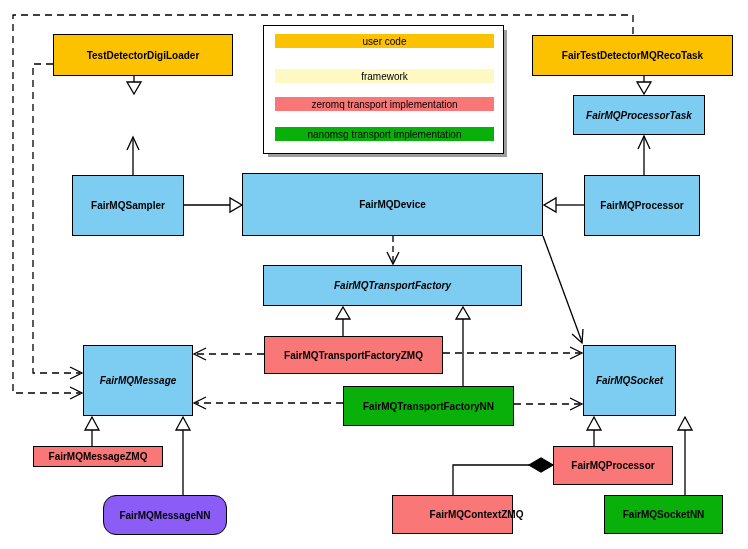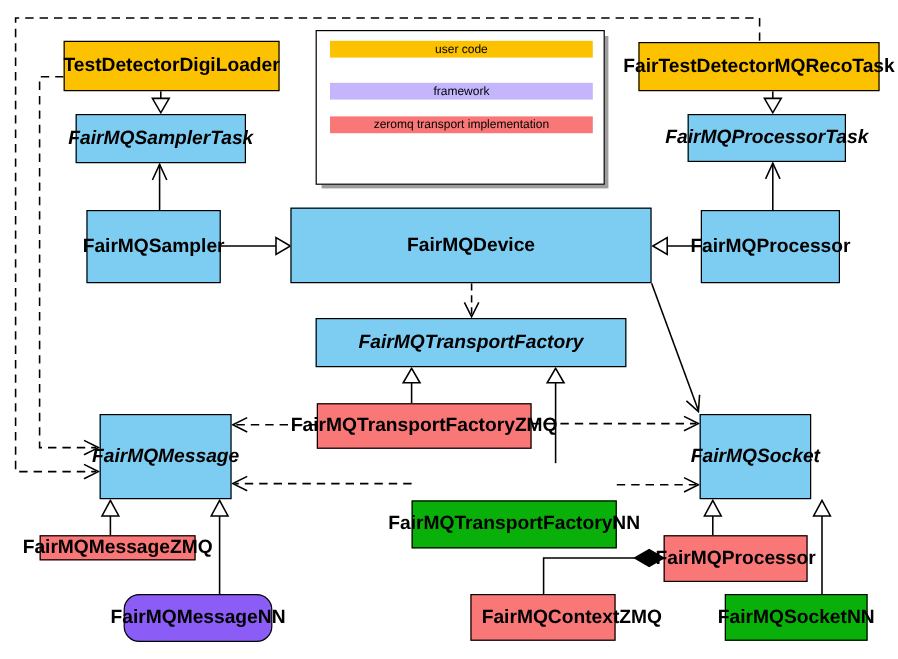--- a/index.html
+++ b/index.html
@@ -18,21 +18,21 @@
   }
   .node {
     position: absolute;
     box-sizing: border-box;
     border: 1.3px solid #000;
     display: flex;
     align-items: center;
     justify-content: center;
     text-align: center;
     font-weight: 700;
-    font-size: 16px;
+    font-size: 10px;
     color: #000;
     line-height: 1.1;
   }
   .abstract { font-style: italic; }
   .legend {
     position: absolute;
     left: 263px; top: 25px;
     width: 241px; height: 129px;
     box-sizing: border-box;
     background: #ffffff;
@@ -166,47 +166,49 @@
     <g>
       <polyline points="453,495 453,465 529,465"></polyline>
       <polygon points="529,465 541,458 553,465 541,472" fill="#000"></polygon>
     </g>
   </svg>
 
   <div class="legend">
     <div class="legend-bar lb-0" style="background-color: rgb(252, 194, 0);">
       <span>user code</span>
     </div>
-    <div class="legend-bar lb-1" style="background-color: #c4b5fd; text-align: center;">
+    <div class="legend-bar lb-1" style="background-color: #fef9c3; text-align: center;">
       <span>framework</span>
     </div>
     <div class="legend-bar lb-2" style="background-color: rgb(249, 119, 119);">
       <span>zeromq transport implementation</span>
     </div>
+    <div class="legend-bar lb-3" style="background-color: rgb(10, 176, 10);">
+      <span>nanomsg transport implementation</span>
+    </div>
   </div>
 
   <div class="node" style="left: 53px; top: 34px; width: 180px; height: 42px; background-color: rgb(252, 194, 0);">TestDetectorDigiLoader</div>
 
   <div class="node" style="left: 532px; top: 35px; width: 201px; height: 41px; background-color: rgb(252, 194, 0);">FairTestDetectorMQRecoTask</div>
 
-  <div class="node abstract" style="left: 63px; top: 95px; width: 142px; height: 41px; background-color: rgb(125, 205, 242);">FairMQSamplerTask</div>
 
   <div class="node abstract" style="left: 573px; top: 95px; width: 132px; height: 40px; background-color: rgb(125, 205, 242);">FairMQProcessorTask</div>
 
   <div class="node" style="left: 72px; top: 175px; width: 112px; height: 61px; background-color: rgb(125, 205, 242);">FairMQSampler</div>
 
   <div class="node" style="left: 242px; top: 173px; width: 301px; height: 63px; background-color: rgb(125, 205, 242);">FairMQDevice</div>
 
   <div class="node" style="left: 584px; top: 175px; width: 116px; height: 61px; background-color: rgb(125, 205, 242);">FairMQProcessor</div>
 
   <div class="node" style="left: 264px; top: 336px; width: 179px; height: 38px; background-color: rgb(249, 119, 119);">FairMQTransportFactoryZMQ</div>
 
   <div class="node abstract" style="left: 263px; top: 265px; width: 259px; height: 41px; background-color: rgb(125, 205, 242);">FairMQTransportFactory</div>
 
-  <div class="node" style="left: 343px; top: 386px; width: 171px; height: 40px; background-color: rgb(10, 176, 10); margin-top: 31px;">FairMQTransportFactoryNN</div>
+  <div class="node" style="left: 343px; top: 386px; width: 171px; height: 40px; background-color: rgb(10, 176, 10);">FairMQTransportFactoryNN</div>
 
   <div class="node abstract" style="left: 83px; top: 345px; width: 110px; height: 71px; background-color: rgb(125, 205, 242);">FairMQMessage</div>
 
   <div class="node abstract" style="left: 583px; top: 345px; width: 93px; height: 71px; background-color: rgb(125, 205, 242);">FairMQSocket</div>
 
   <div class="node" style="left: 33px; top: 446px; width: 130px; height: 21px; background-color: rgb(249, 119, 119);">FairMQMessageZMQ</div>
 
   <div class="node" style="left: 103px; top: 495px; width: 124px; height: 40px; background-color: #8b5cf6; border-radius: 13px;">FairMQMessageNN</div>
 
   <div class="node" style="left: 392px; top: 495px; width: 121px; height: 39px; background-color: rgb(249, 119, 119); padding-left: 48px;">FairMQContextZMQ</div>

